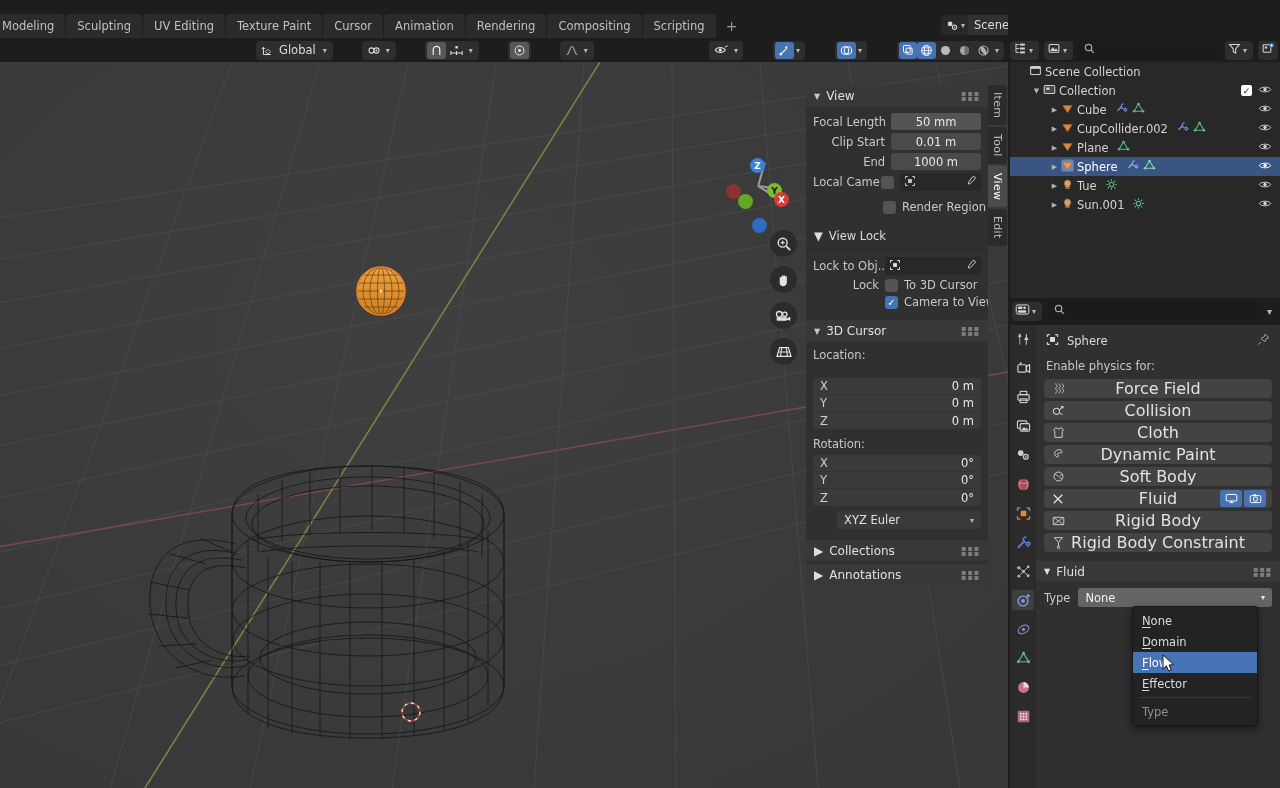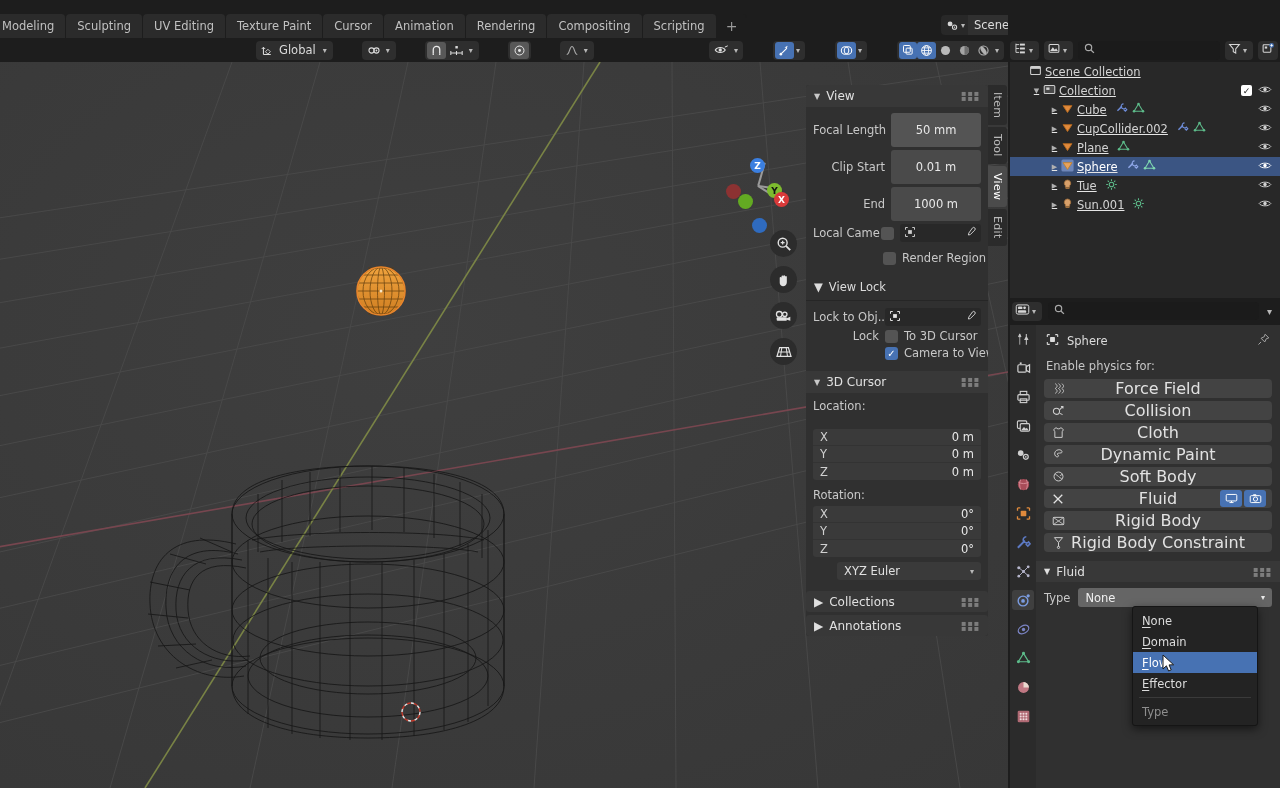--- a/index.html
+++ b/index.html
@@ -102,21 +102,21 @@
   .np-head {
     background:#383838; height:22px; display:flex; align-items:center;
     padding:0 8px; color:#e0e0e0; font-size:12px; gap:6px;
   }
   .np-head .tri { font-size:8px; color:#c8c8c8; }
   .np-grip { margin-left:auto; color:#7d7d7d; font-size:8px; letter-spacing:1px; line-height:5px;}
   .np-body { padding:6px 7px 8px 7px; }
   .np-row { display:flex; align-items:center; margin-bottom:3px; gap:6px;}
   .np-lbl { color:#c8c8c8; text-align:right; white-space:nowrap; }
   .np-val {
-    flex:1; background:#545454; border-radius:3px; height:34px;
+    flex:1; background:#545454; border-radius:3px; height:17px;
     display:flex; align-items:center; justify-content:center; color:#e8e8e8; font-size:11.5px;
   }
   .np-val.mid { background:#4a4a4a;text-align:right; }
   .np-check { width:13px; height:13px; background:#545454; border-radius:3px; flex:none;}
   .np-check.on { background:#4772b3; color:#fff; display:flex; align-items:center; justify-content:center; font-size:10px;}
   .np-obj {
     flex:1; background:#282828; border-radius:3px; height:18px; display:flex; align-items:center;
     padding:0 4px; gap:4px; justify-content:space-between;
   }
   .sub-head { display:flex; align-items:center; gap:6px; color:#dcdcdc; font-size:11.5px; padding:4px 0 2px 8px;}
@@ -152,21 +152,21 @@
     position:absolute; left:1010px; top:38px; width:268px; height:24px;
     display:flex; align-items:center; gap:5px;
   }
   .ol-grp { display:flex; align-items:center; background:#2e2e2e; border-radius:4px; height:19px; padding:0 3px;}
   .ol-search {
     flex:1; background:#1b1b1b; border-radius:4px; height:19px; display:flex; align-items:center;
     padding:0 6px; gap:5px;
   }
   #outliner {
     position:absolute; left:1010px; top:62px; width:270px; height:236px;
-    background:#282828; overflow:hidden; font-size:11.5px;text-decoration:underline;
+    background:#282828; overflow:hidden; font-size:11.5px;
   }
   .ol-row { display:flex; align-items:center; height:19px; padding-left:6px; color:#d4d4d4; position:relative;}
   .ol-row.sel { background:#3b5583; }
   .ol-tri { width:13px; font-size:7px; color:#b0b0b0; text-align:center; flex:none;}
   .ol-name { margin-left:3px; white-space:nowrap; }
   .ol-eye { position:absolute; right:8px; }
   .ol-chk { position:absolute; right:28px; width:11px; height:11px; background:#fff; border-radius:2px;
             display:flex; align-items:center; justify-content:center; color:#222; font-size:9px;}
   .ol-mods { display:flex; align-items:center; gap:4px; margin-left:8px;}
 

